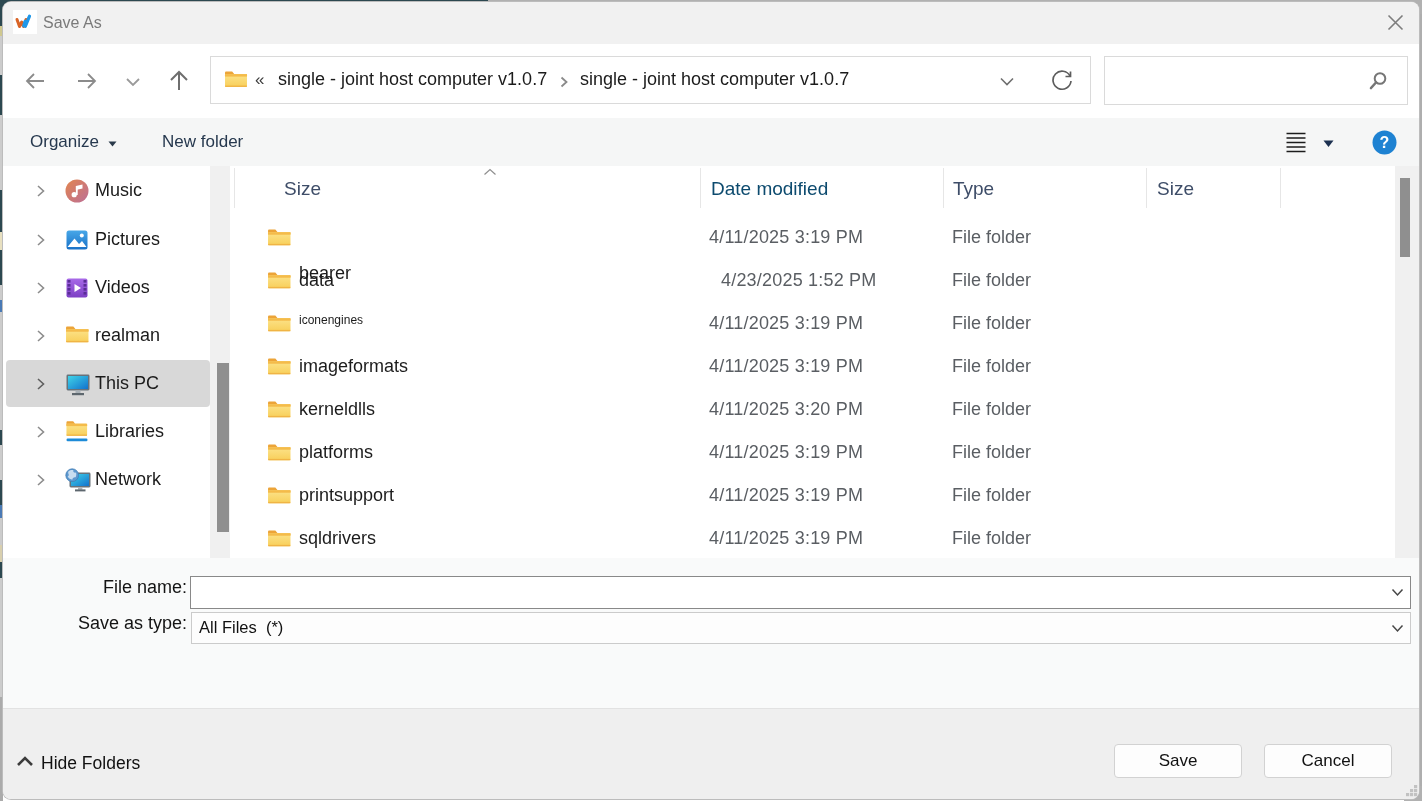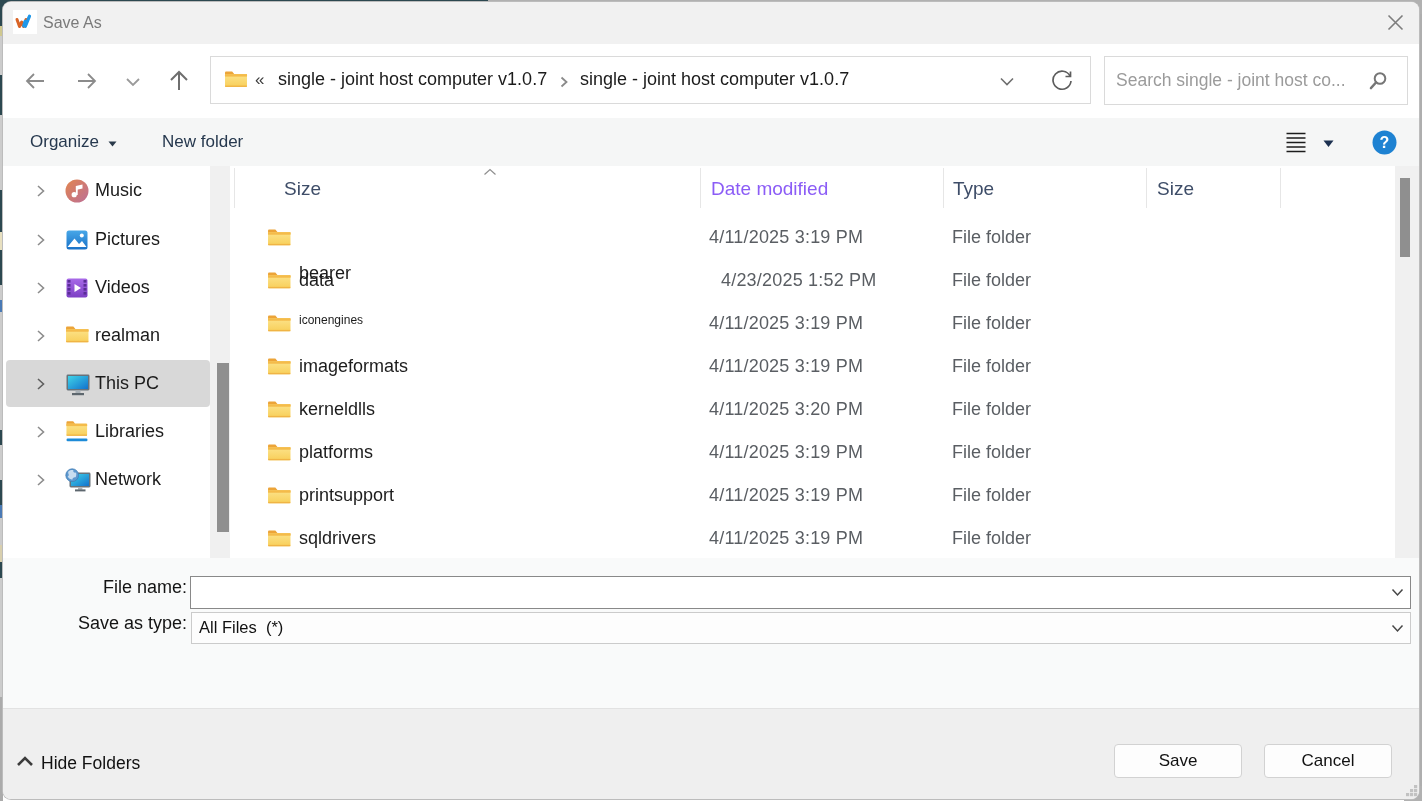--- a/index.html
+++ b/index.html
@@ -77,21 +77,20 @@
   <div class="abs" style="left:577px;top:54px;height:48px;line-height:47px;font-size:18px;color:#1b1b1b;white-space:pre;">single - joint host computer v1.0.7</div>
   <svg class="abs" style="left:995px;top:74px;" width="18" height="12" viewBox="0 0 18 12">
     <path d="M3 2.5 L9 8.5 L15 2.5" fill="none" stroke="#6f6f6f" stroke-width="1.6"></path>
   </svg>
   <svg class="abs" style="left:1048px;top:68px;" width="22" height="22" viewBox="0 0 22 22">
     <path d="M19 6 A 9 9 0 1 0 20 11" fill="none" stroke="#5d5d5d" stroke-width="1.7"></path>
     <path d="M14.5 6.5 L19.5 6.5 L19.5 1.5" fill="none" stroke="#5d5d5d" stroke-width="1.7"></path>
   </svg>
 
   <div class="abs" style="left:1101px;top:54px;width:304px;height:49px;background:#ffffff;border:1px solid #dadada;"></div>
-  <div class="abs" style="left:1113px;top:54px;height:49px;line-height:48px;font-size:17.5px;color:#9b9b9b;white-space:pre;">Search single - joint host co...</div>
   <svg class="abs" style="left:1364px;top:68px;" width="22" height="22" viewBox="0 0 22 22">
     <circle cx="13" cy="8.5" r="5.3" fill="none" stroke="#767676" stroke-width="2"></circle>
     <path d="M9 12.5 L4 18" stroke="#767676" stroke-width="2.6" stroke-linecap="round"></path>
   </svg>
 
   <div class="abs" style="left:0;top:116px;width:100%;height:48px;background:#f5f6f6;"></div>
   <div class="abs" style="left:27px;top:116px;height:48px;line-height:48px;font-size:17px;color:#26384e;">Organize</div>
   <svg class="abs" style="left:105px;top:139px;" width="9" height="6" viewBox="0 0 9 6">
     <path d="M0.5 0.5 L4.5 5.5 L8.5 0.5 Z" fill="#2a3a4a"></path>
   </svg>
@@ -207,21 +206,21 @@
       <div class="abs" style="left:92px;top:466.5px;font-size:18px;color:#1b1b1b;">Network</div>
     </div>
 
   <div class="abs" style="left:207px;top:164px;width:20px;height:392px;background:#f0f0f0;"></div>
   <div class="abs" style="left:214px;top:361px;width:12px;height:169px;background:#8f8f8f;"></div>
 
   <div class="abs" style="left:281px;top:176px;font-size:19px;color:#3e4d68;">Size</div>
   <svg class="abs" style="left:480px;top:166px;" width="14" height="8" viewBox="0 0 14 8">
     <path d="M1.5 6.5 L7 1.5 L12.5 6.5" fill="none" stroke="#8f8f8f" stroke-width="1.2"></path>
   </svg>
-  <div class="abs" style="left:708px;top:176px;font-size:19px;color:#8b5cf6;">Date modified</div>
+  <div class="abs" style="left:708px;top:176px;font-size:19px;color:#0c4a6e;">Date modified</div>
   <div class="abs" style="left:950px;top:176px;font-size:19px;color:#3e4d68;">Type</div>
   <div class="abs" style="left:1154px;top:176px;font-size:19px;color:#3e4d68;">Size</div>
   <div class="abs" style="left:231px;top:166px;width:1px;height:40px;background:#e6e6e6;"></div>
   <div class="abs" style="left:697px;top:166px;width:1px;height:40px;background:#e6e6e6;"></div>
   <div class="abs" style="left:940px;top:166px;width:1px;height:40px;background:#e6e6e6;"></div>
   <div class="abs" style="left:1143px;top:166px;width:1px;height:40px;background:#e6e6e6;"></div>
   <div class="abs" style="left:1277px;top:166px;width:1px;height:40px;background:#e6e6e6;"></div>
 
   <div id="rows">
       <div class="abs" style="left:264px;top:225px;width:24px;height:24px;"><svg width="24" height="24" viewBox="0 0 23 23">

